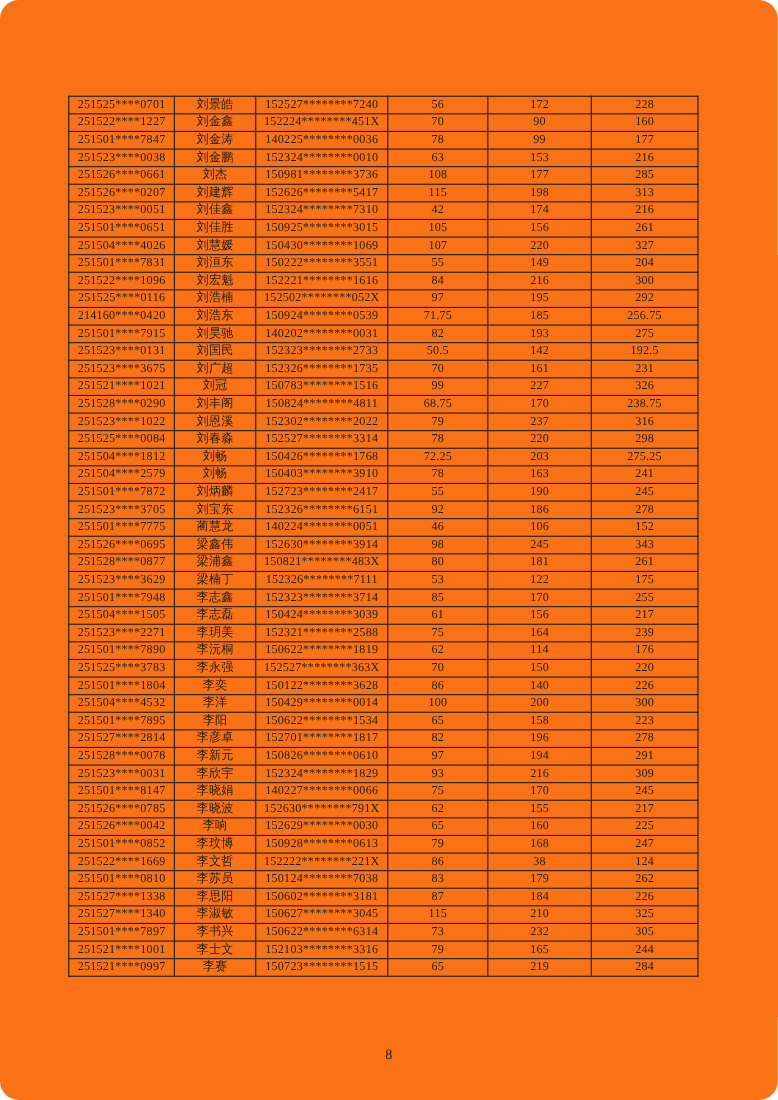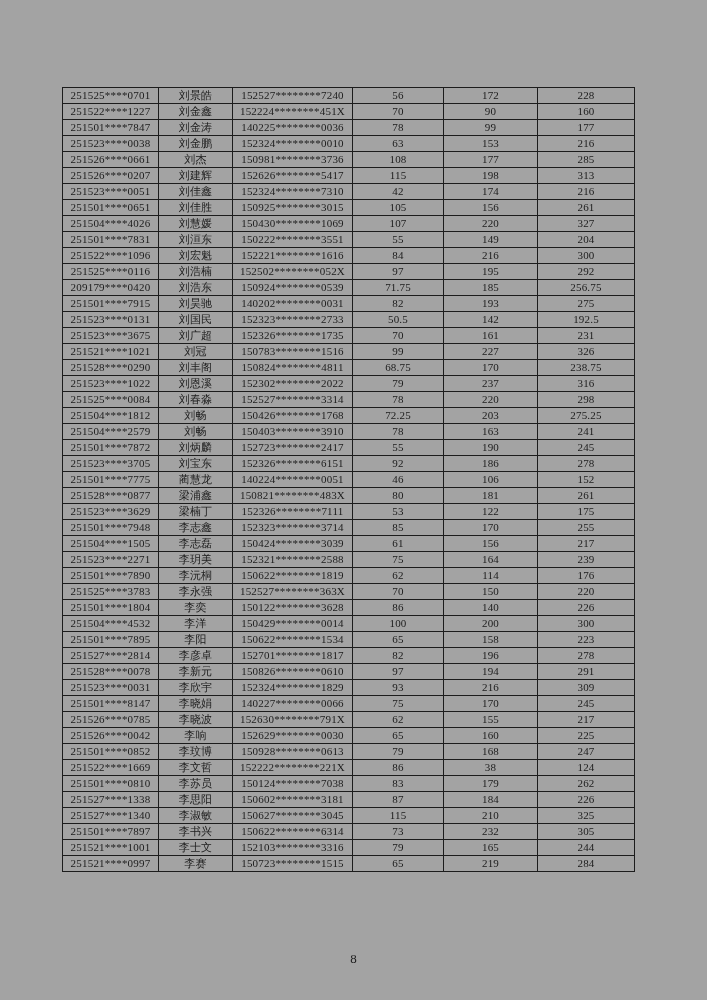--- a/index.html
+++ b/index.html
@@ -11,21 +11,22 @@
     width: 707px;
     height: 1000px;
     position: relative;
     overflow: hidden;
     font-family: "Liberation Serif", "DejaVu Serif", serif;
     color: #1c1c1c;
   }
   .doc-page {
     position: absolute;
     inset: 0;
-    background: #a3a3a3;
+    background: #f97316;
+    border-radius: 17px;
   }
   .score-table-wrap {
     position: absolute;
     left: 62px;
     top: 87px;
     width: 572px;
   }
   table.score-table {
     border-collapse: collapse;
     table-layout: fixed;
@@ -167,21 +168,21 @@
           </tr>
           <tr>
             <td>251525****0116</td>
             <td>刘浩楠</td>
             <td>152502********052X</td>
             <td>97</td>
             <td>195</td>
             <td>292</td>
           </tr>
           <tr>
-            <td>209179****0420</td>
+            <td>214160****0420</td>
             <td>刘浩东</td>
             <td>150924********0539</td>
             <td>71.75</td>
             <td>185</td>
             <td>256.75</td>
           </tr>
           <tr>
             <td>251501****7915</td>
             <td>刘昊驰</td>
             <td>140202********0031</td>
@@ -269,20 +270,28 @@
             <td>186</td>
             <td>278</td>
           </tr>
           <tr>
             <td>251501****7775</td>
             <td>蔺慧龙</td>
             <td>140224********0051</td>
             <td>46</td>
             <td>106</td>
             <td>152</td>
+          </tr>
+          <tr>
+            <td>251526****0695</td>
+            <td>梁鑫伟</td>
+            <td>152630********3914</td>
+            <td>98</td>
+            <td>245</td>
+            <td>343</td>
           </tr>
           <tr>
             <td>251528****0877</td>
             <td>梁浦鑫</td>
             <td>150821********483X</td>
             <td>80</td>
             <td>181</td>
             <td>261</td>
           </tr>
           <tr>

